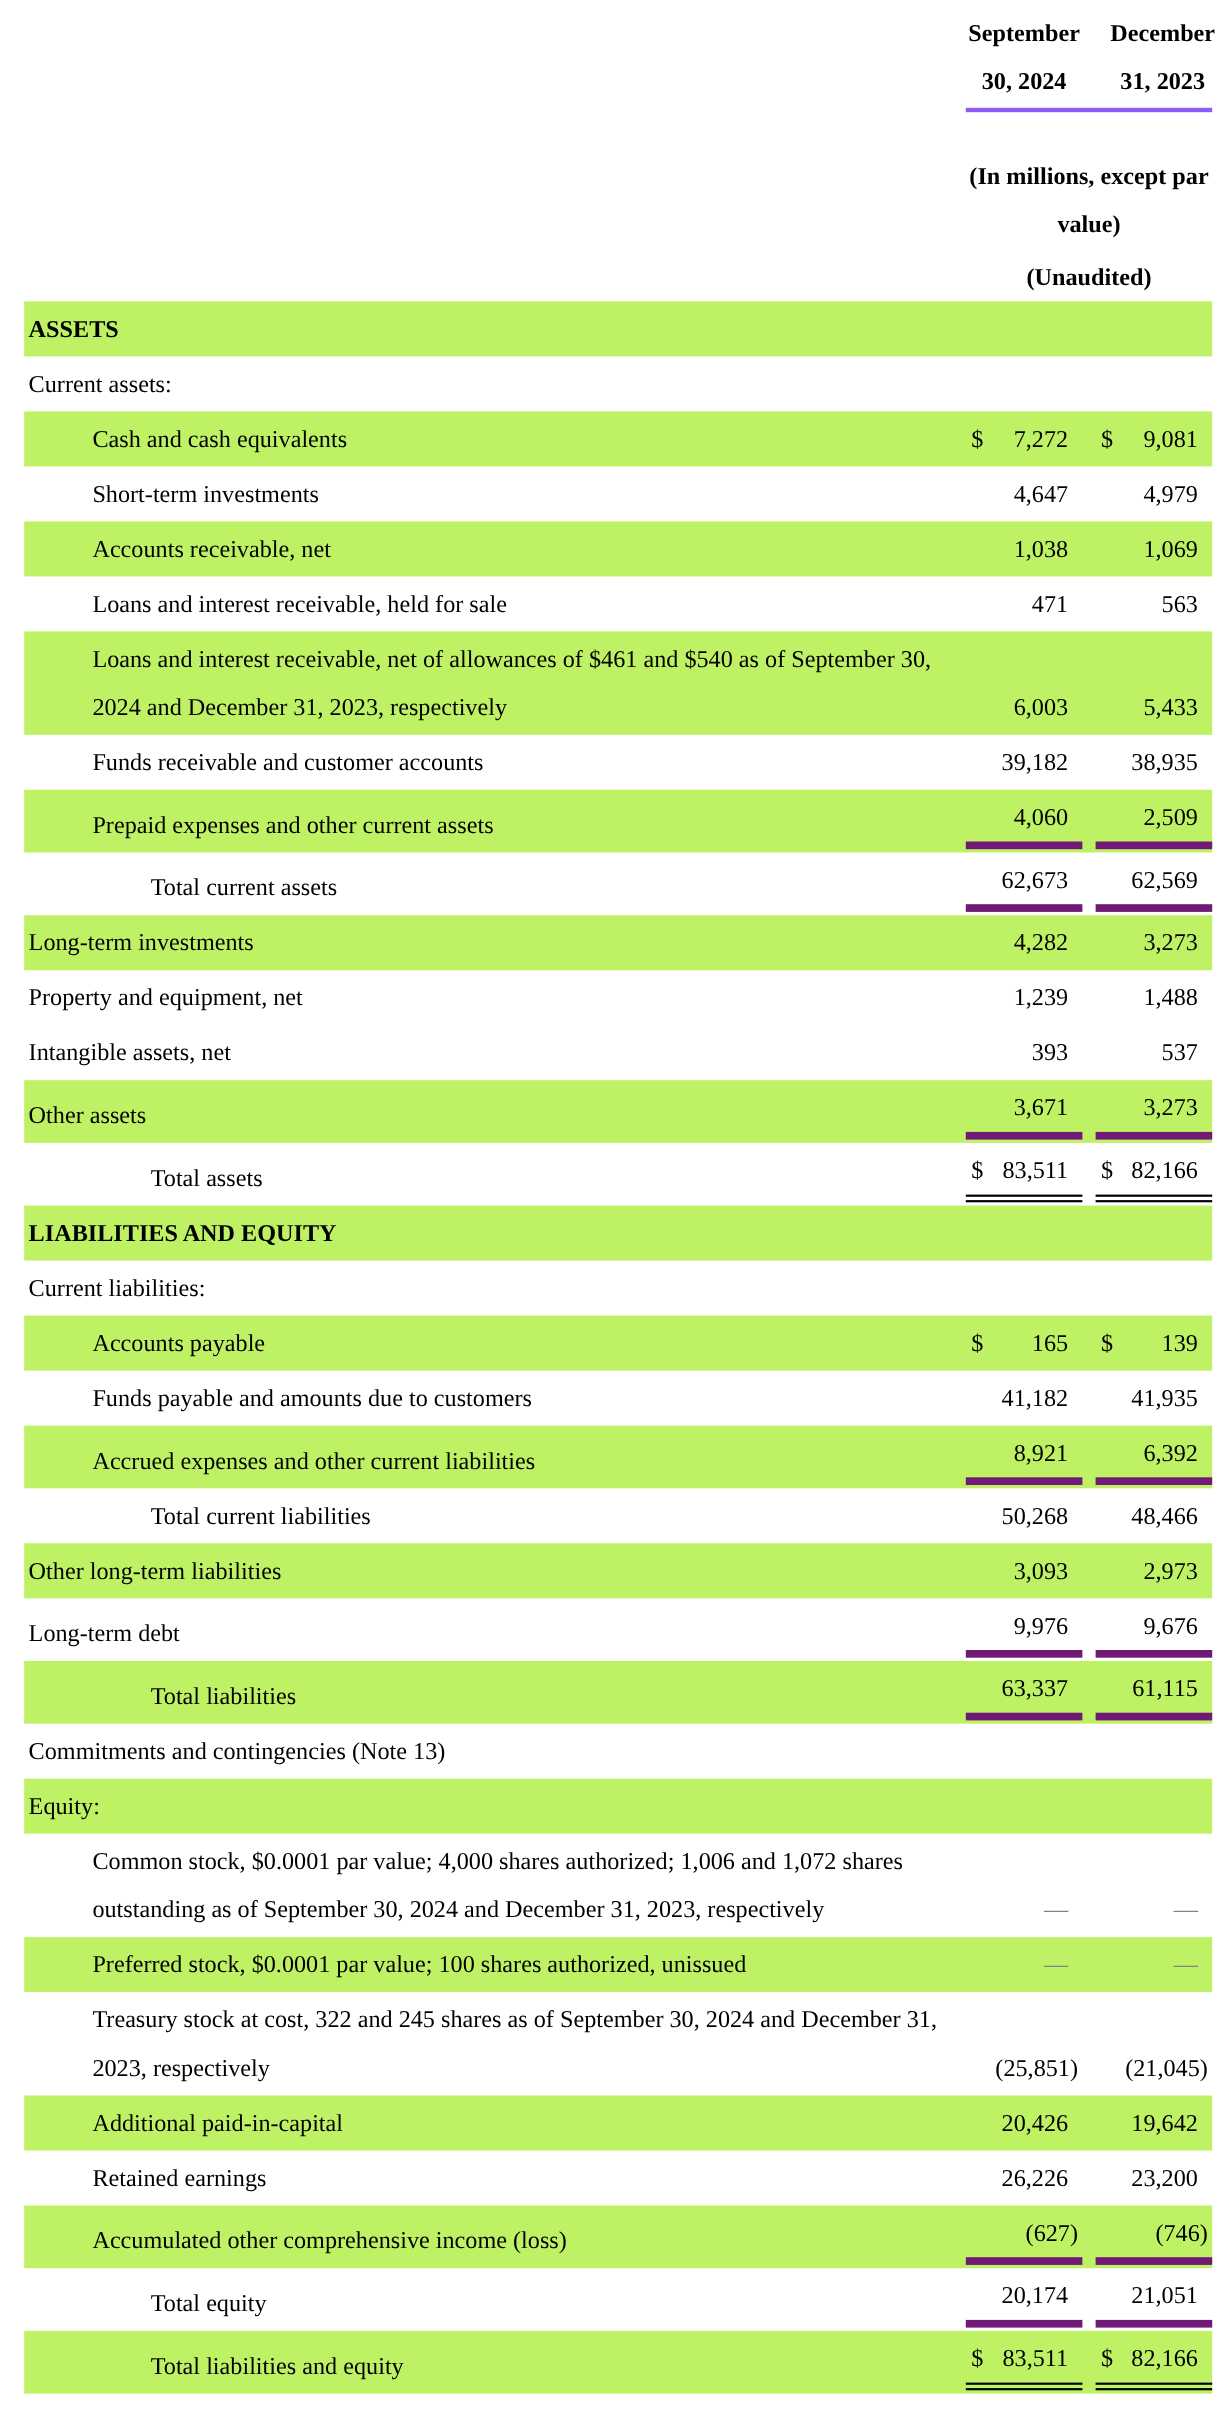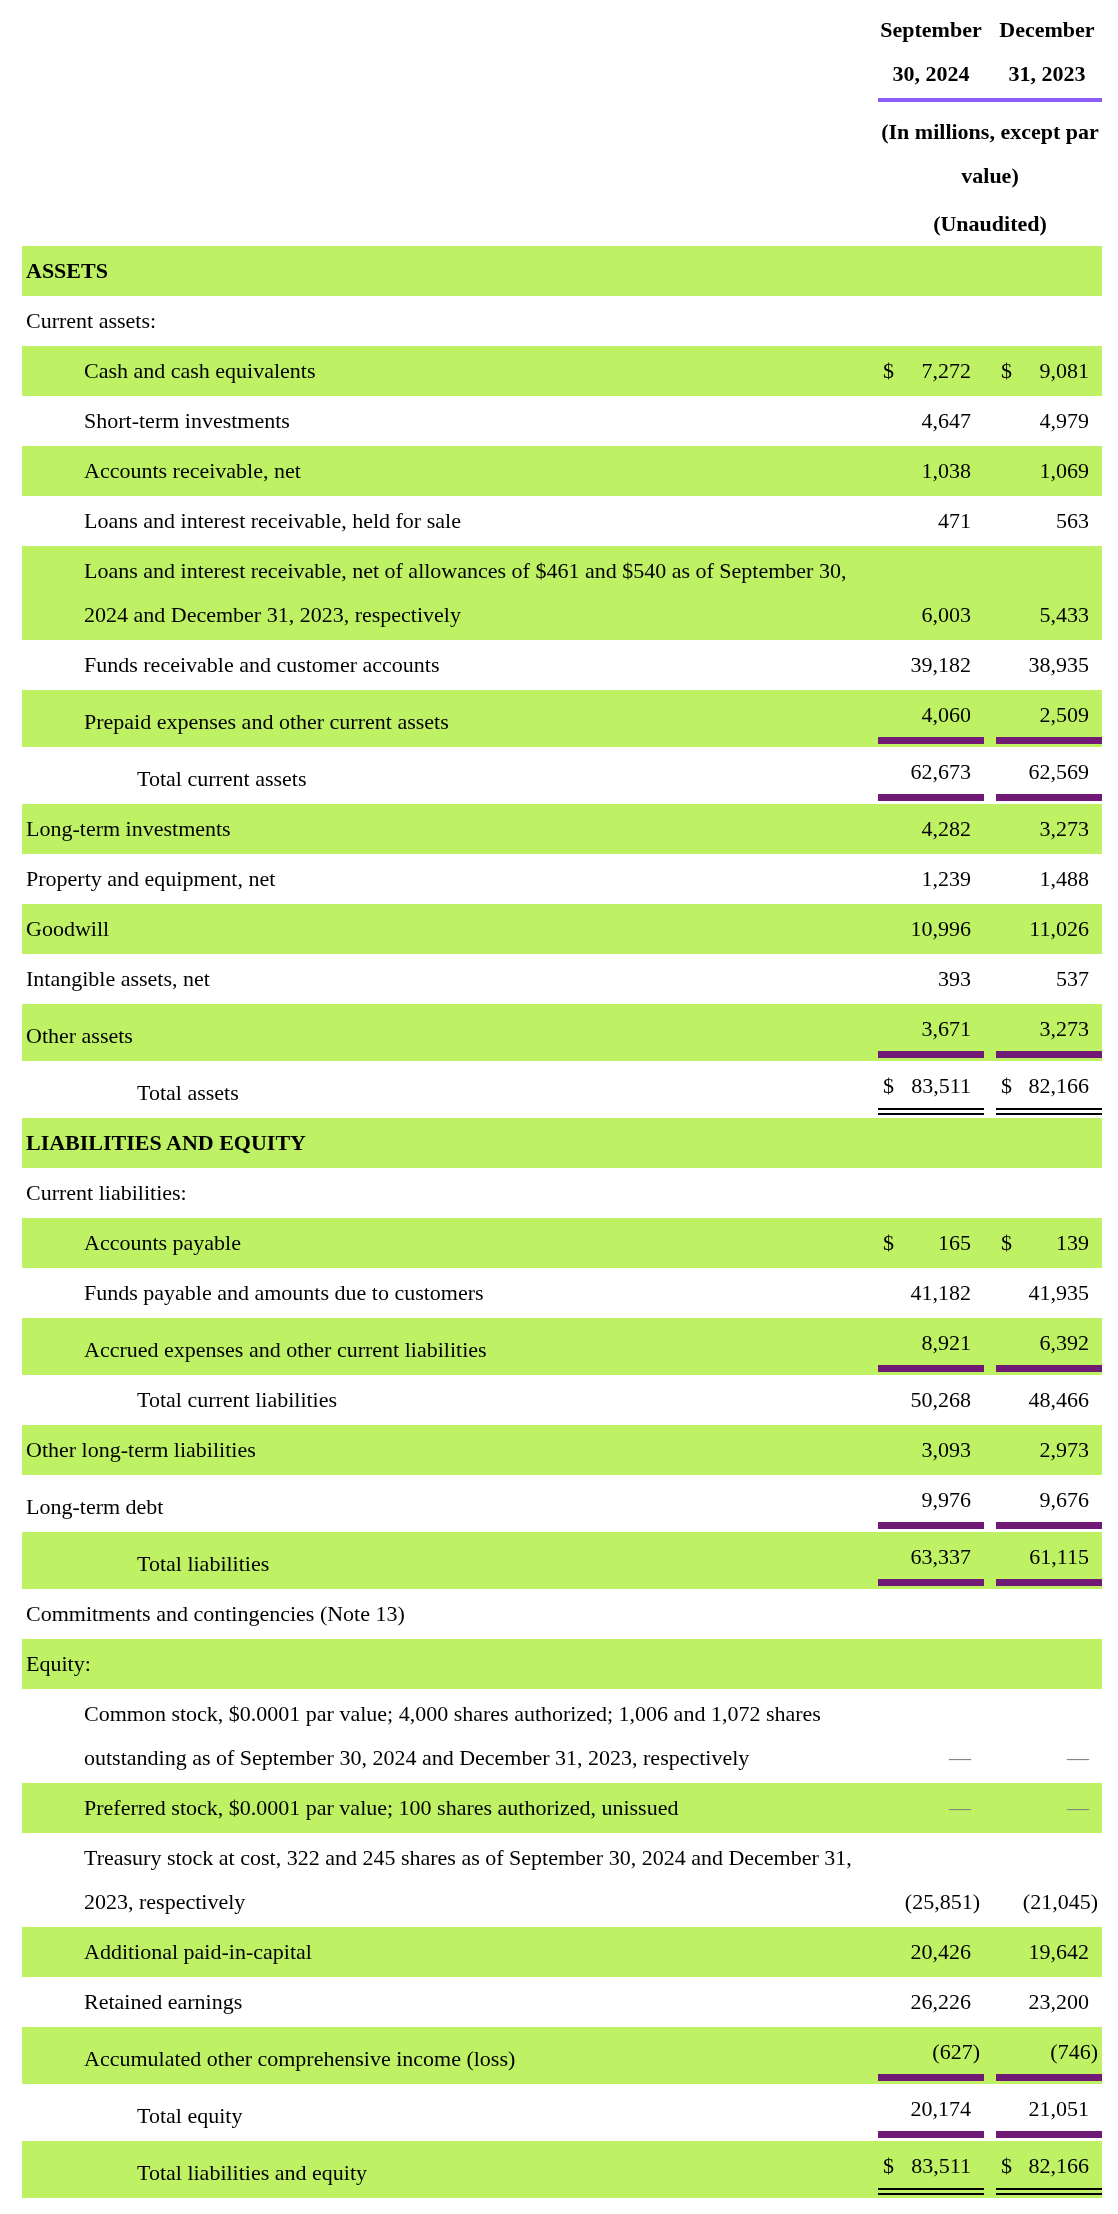--- a/index.html
+++ b/index.html
@@ -15,25 +15,25 @@
   
   .hdr-dates { display:flex; justify-content:flex-end; padding-top:4px; }
   .hdr-group {
     width:224px; display:flex; flex:none;
     border-bottom:4px solid #8b5cf6; padding-bottom:2px;
   }
   .hdr-col {
     width:106px; flex:none; text-align:center;
     font-weight:bold; line-height:44px;
   }
-  .hdr-col + .hdr-col { margin-left:10px; }
+  .hdr-col + .hdr-col { margin-left:20px; }
   .hdr-notes-row { display:flex; justify-content:flex-end; }
   .hdr-notes {
     width:224px; flex:none; text-align:center;
-    font-weight:bold; line-height:44px; padding-top:8px;
+    font-weight:bold; line-height:44px; padding-top:25px;margin-top:11px;
   }
   .hdr-unaudited { margin-top:4px; }
 
   
   .row { display:flex; align-items:flex-end; padding:3px 0; }
   .row.shaded { background:#bef264; }
   .row.b .label { font-weight:bold; }
   .label { flex:1; line-height:44px; padding-left:4px; }
   .row.i1 .label { padding-left:62px; }
   .row.i2 .label { padding-left:115px; }
@@ -223,33 +223,20 @@
       <div class="val">
             <span class="cur"></span>
             <span class="num">1,239</span>
           </div>
       <div class="val">
             <span class="cur"></span>
             <span class="num">1,488</span>
           </div>
     </div>
   </div>
-      <div class="row i0 shaded">
-    <div class="label">Goodwill</div>
-    <div class="vals">
-      <div class="val">
-            <span class="cur"></span>
-            <span class="num">10,996</span>
-          </div>
-      <div class="val">
-            <span class="cur"></span>
-            <span class="num">11,026</span>
-          </div>
-    </div>
-  </div>
       <div class="row i0">
     <div class="label">Intangible assets, net</div>
     <div class="vals">
       <div class="val">
             <span class="cur"></span>
             <span class="num">393</span>
           </div>
       <div class="val">
             <span class="cur"></span>
             <span class="num">537</span>

